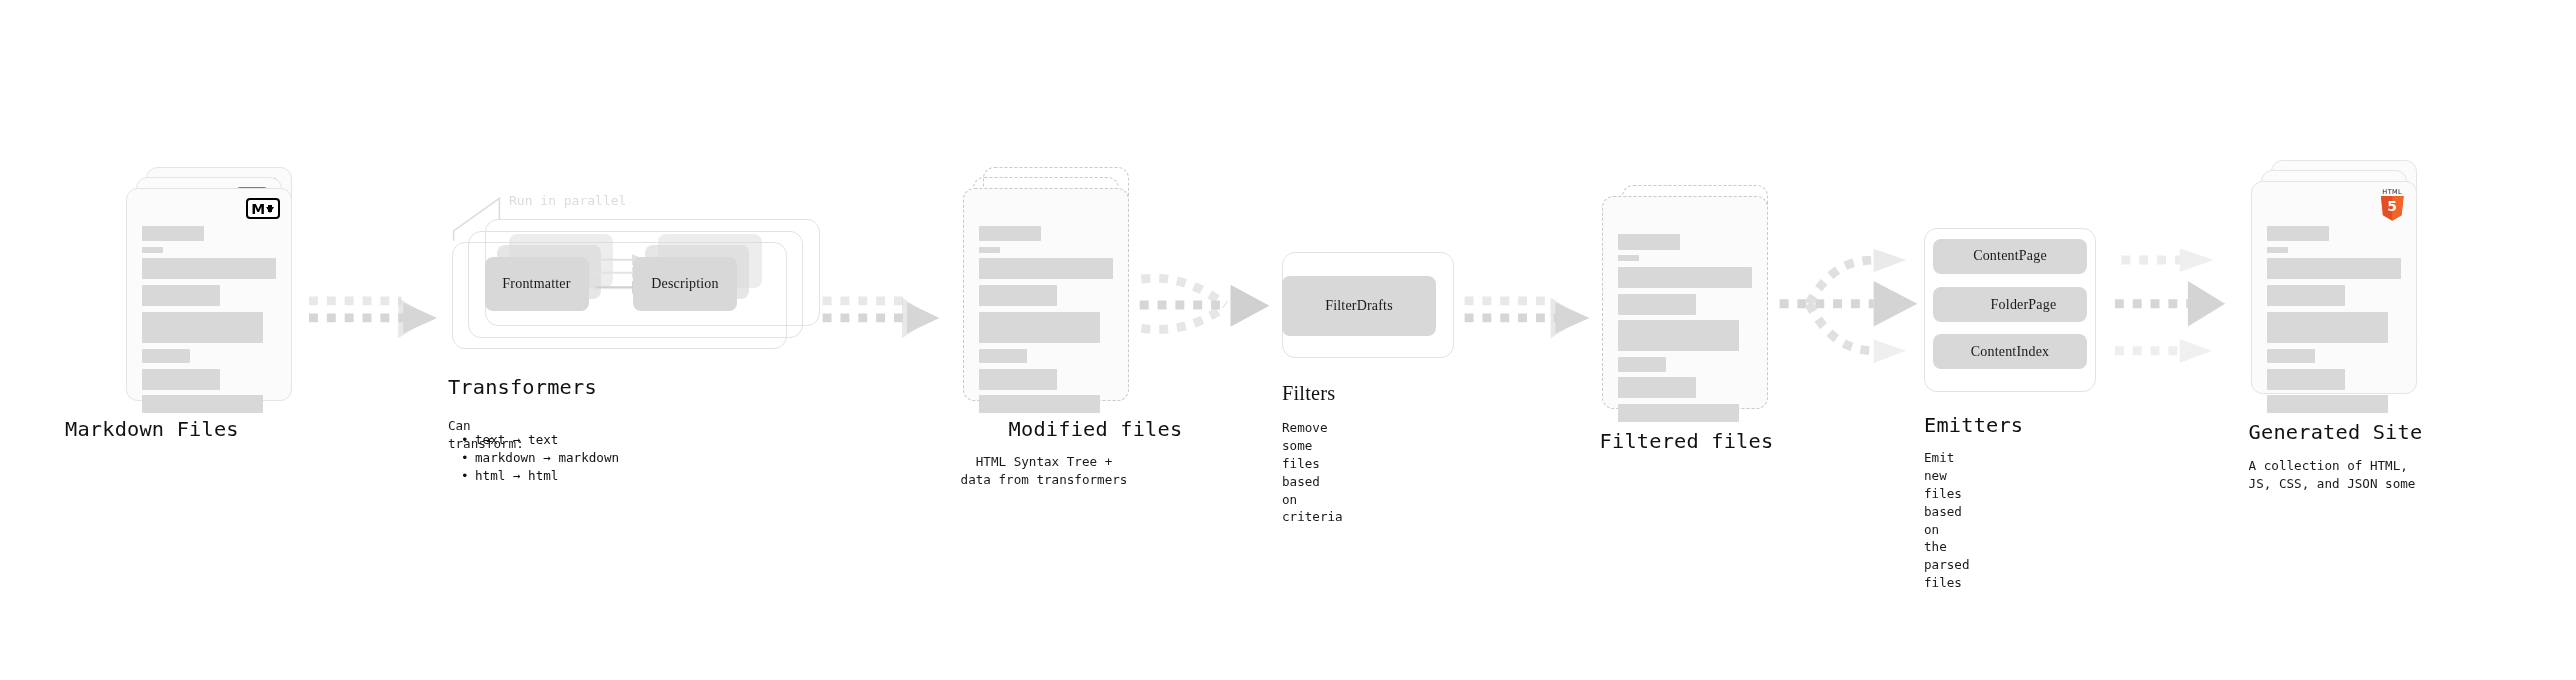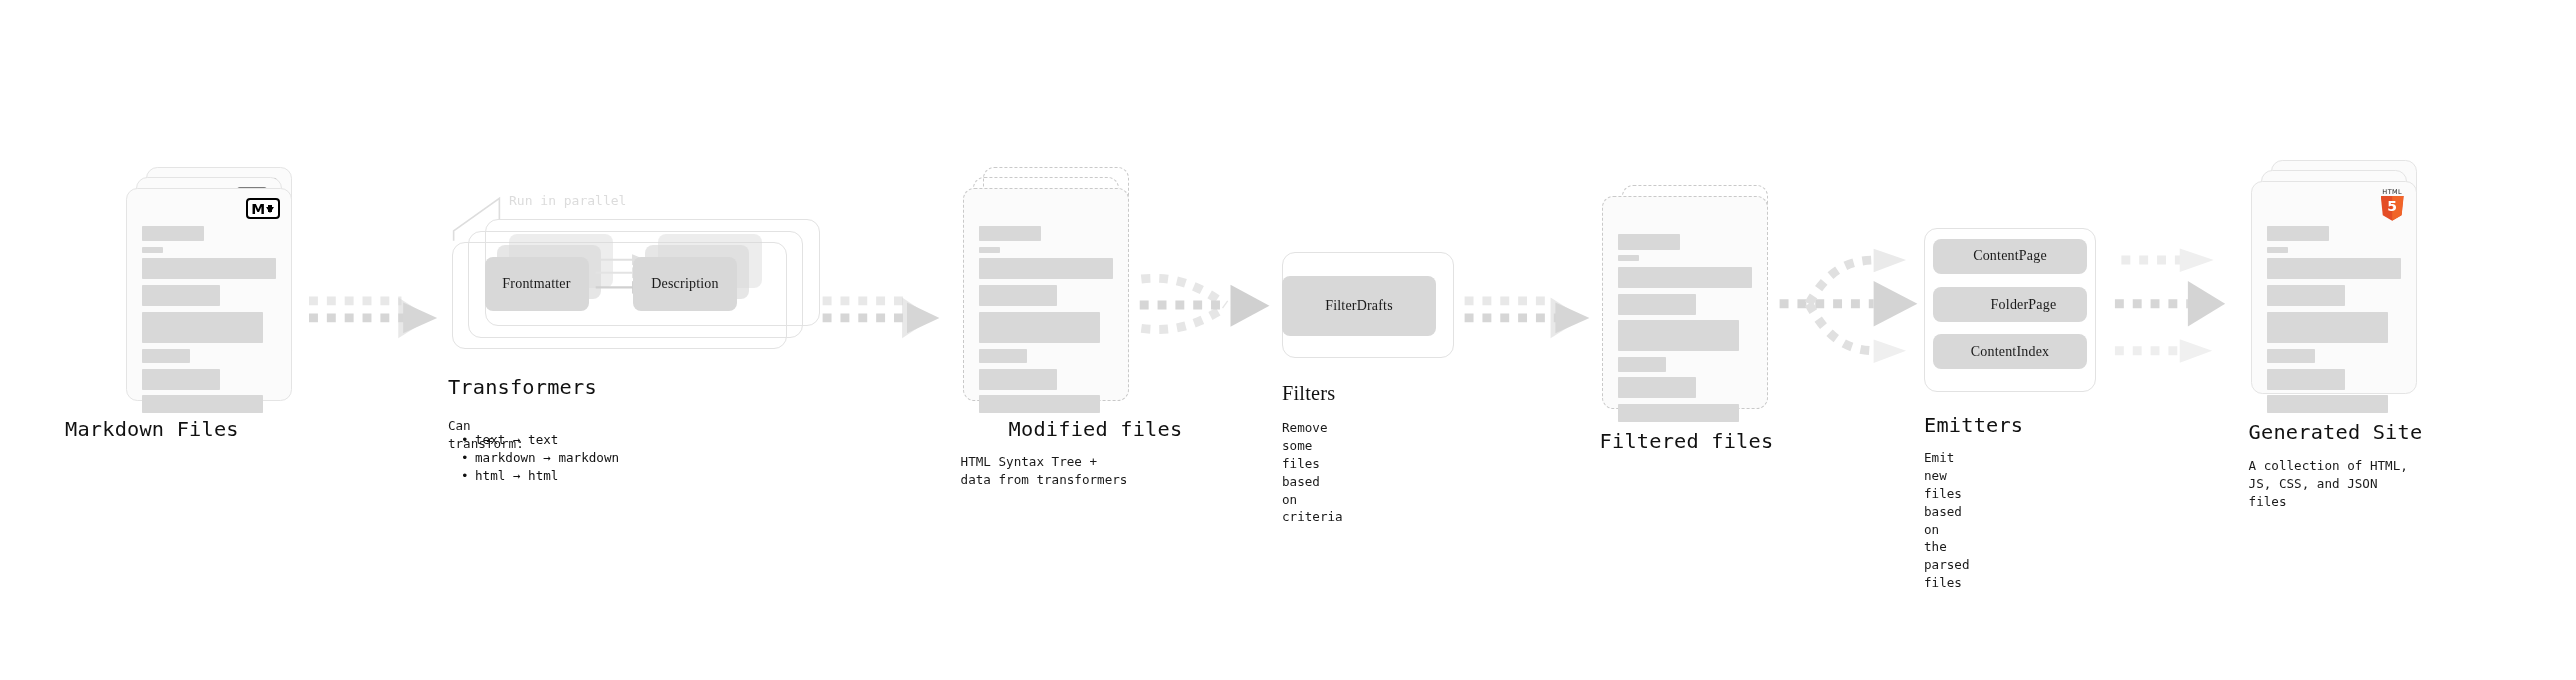--- a/index.html
+++ b/index.html
@@ -281,21 +281,21 @@
           <div class="bar" style="width:100%;height:21px"></div>
           <div class="bar" style="width:58%;height:21px"></div>
           <div class="bar" style="width:90%;height:31px"></div>
           <div class="bar" style="width:36%;height:14.6px"></div>
           <div class="bar" style="width:58%;height:21px"></div>
           <div class="bar" style="width:90%;height:18px"></div>
         </div>
       </div>
     </div>
     <div class="title" style="position:absolute; left:-2.4px; top:250px;margin-left:48px;">Modified files</div>
-    <div class="subtitle" style="position:absolute; left:-2.4px; top:286px;">HTML Syntax Tree +
+    <div class="subtitle" style="position:absolute; left:-2.4px; top:286px;text-align:center;">HTML Syntax Tree +
 data from transformers</div>
   </div>
 
   <svg class="conn" style="left:1130px; top:244px;" width="154" height="130" viewBox="0 0 190 160">
     <g fill="none" stroke-width="11" stroke-dasharray="11 11">
       <path d="M14,43 C60,38 90,55 118,75" stroke="#e6e6e6"></path>
       <path d="M14,104 C60,110 90,95 118,78" stroke="#e6e6e6"></path>
       <line x1="12" y1="75" x2="120" y2="75" stroke="#d6d6d6"></line>
     </g>
     <polygon points="124,50 172,76 124,102" fill="#d0d0d0"></polygon>
@@ -396,17 +396,17 @@
           <div class="bar" style="width:58%;height:21px"></div>
           <div class="bar" style="width:90%;height:31px"></div>
           <div class="bar" style="width:36%;height:14.6px"></div>
           <div class="bar" style="width:58%;height:21px"></div>
           <div class="bar" style="width:90%;height:18px"></div>
         </div>
       </div>
     </div>
     <div class="title" style="position:absolute; left:-2.4px; top:260px;">Generated Site</div>
     <div class="subtitle" style="position:absolute; left:-2.4px; top:297px;">A collection of HTML,
-JS, CSS, and JSON files</div>
+JS, CSS, and JSON some</div>
   </div>
 
 </div>
 
 
 </body></html>

